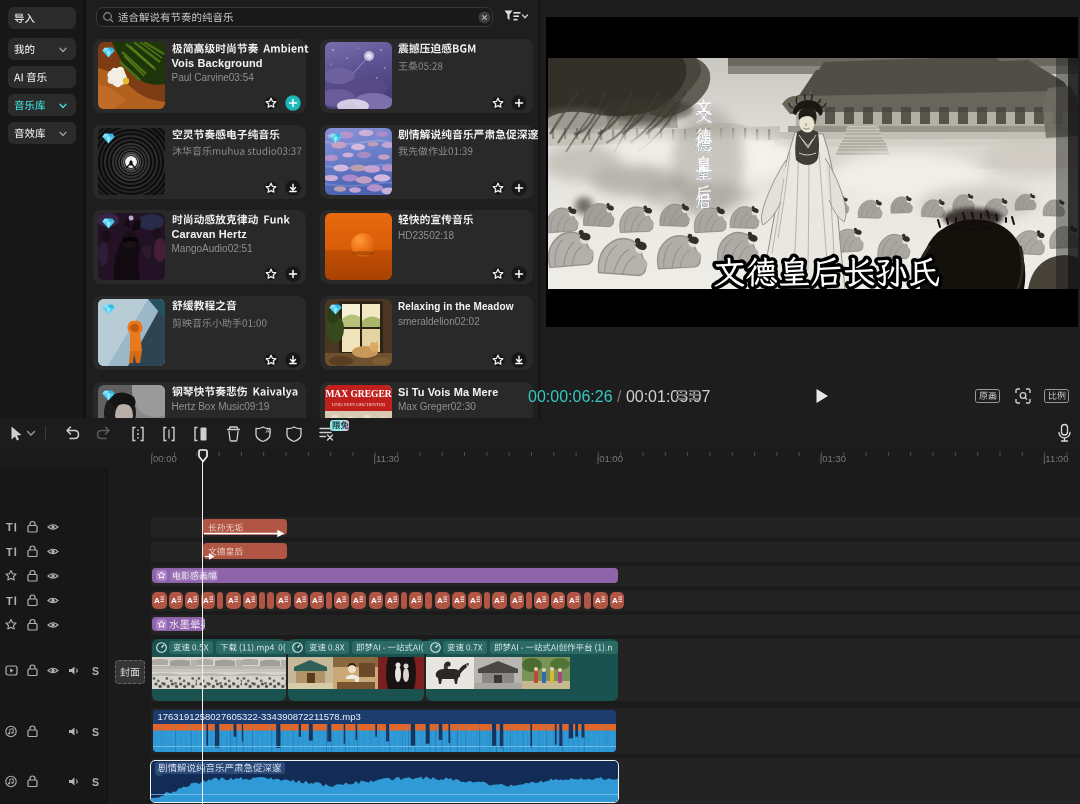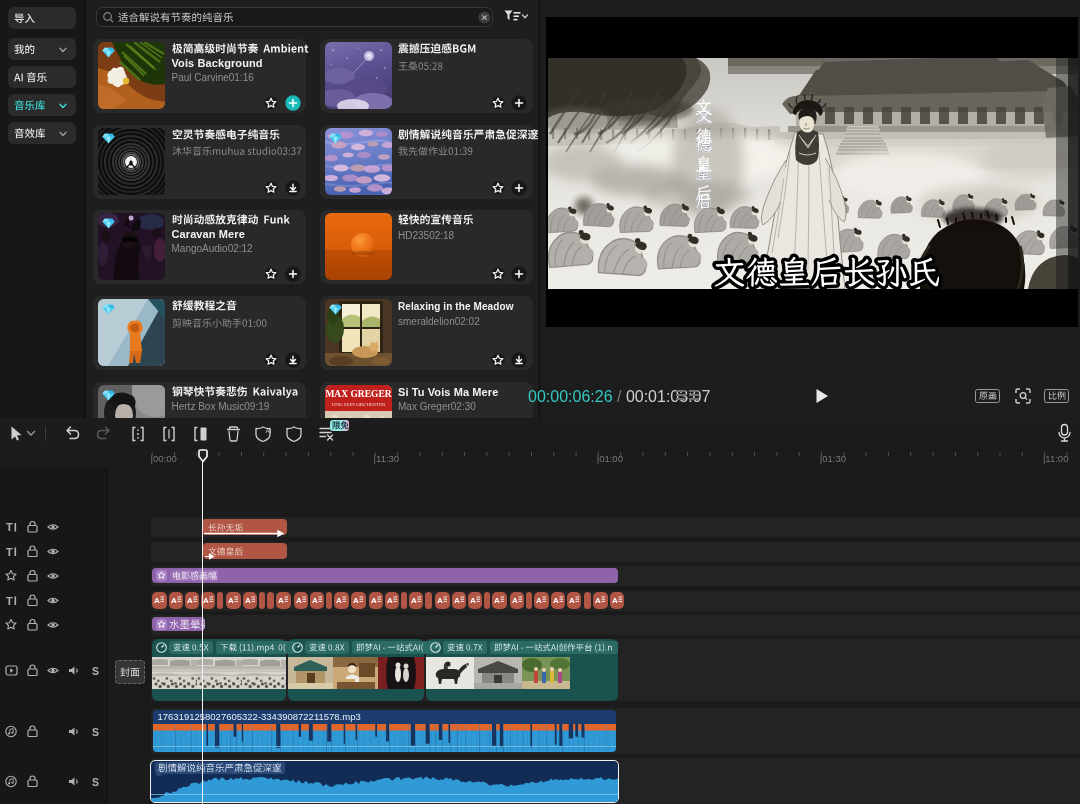--- a/index.html
+++ b/index.html
@@ -129,21 +129,21 @@
       <use href="#gb41" x="8454"></use>
       <use href="#gb6d" x="9095"></use>
       <use href="#gb62" x="10059"></use>
       <use href="#gb69" x="10703"></use>
       <use href="#gb65" x="11007"></use>
       <use href="#gb6e" x="11588"></use>
       <use href="#gb74" x="12229"></use>
     </g>
   </svg>
 <div class="abs" style="left:171.5px;top:57.0px;font-size:11px;font-weight:bold;color:#f2f2f2;letter-spacing:0.1px">Vois Background</div>
-<div class="abs" style="left:171.5px;top:71.5px;font-size:10px;color:#8f8f8f">Paul Carvine01:16</div>
+<div class="abs" style="left:171.5px;top:71.5px;font-size:10px;color:#8f8f8f">Paul Carvine03:54</div>
 <svg class="abs" style="left:264.0px;top:95.5px" width="14" height="14">
     <circle cx="7" cy="7" r="6.5" fill="#141414" opacity="0.85"></circle>
     <polygon points="7.0,2.2 8.4,5.3 11.8,5.7 9.3,7.9 9.9,11.2 7.0,9.6 4.1,11.2 4.7,7.9 2.2,5.7 5.6,5.3" fill="none" stroke="#f0f0f0" stroke-width="1.3" stroke-linejoin="round"></polygon>
   </svg>
 <svg class="abs" style="left:284.5px;top:94.5px" width="16" height="16">
     <circle cx="8" cy="8" r="7.7" fill="#18c2c0" opacity="0.95"></circle>
     <path d="M8 4.5 V11.5 M4.5 8 H11.5" stroke="#fff" stroke-width="1.5" stroke-linecap="round"></path>
   </svg>
 <svg class="abs" style="left:102.0px;top:47.0px" width="13" height="11">
     <polygon points="2.6,0.8 10.4,0.8 12.6,3.8 6.5,10.4 0.4,3.8" fill="#4ecdf2"></polygon>
@@ -395,22 +395,22 @@
       <use href="#gb5f8b" x="6000"></use>
       <use href="#gb52a8" x="7000"></use>
       <use href="#gb20" x="8000"></use>
       <use href="#gb20" x="8227"></use>
       <use href="#gb46" x="8454"></use>
       <use href="#gb75" x="9039"></use>
       <use href="#gb6e" x="9676"></use>
       <use href="#gb6b" x="10317"></use>
     </g>
   </svg>
-<div class="abs" style="left:171.5px;top:228.4px;font-size:11px;font-weight:bold;color:#f2f2f2;letter-spacing:0.1px">Caravan Mere</div>
-<div class="abs" style="left:171.5px;top:242.9px;font-size:10px;color:#8f8f8f">MangoAudio02:12</div>
+<div class="abs" style="left:171.5px;top:228.4px;font-size:11px;font-weight:bold;color:#f2f2f2;letter-spacing:0.1px">Caravan Hertz</div>
+<div class="abs" style="left:171.5px;top:242.9px;font-size:10px;color:#8f8f8f">MangoAudio02:51</div>
 <svg class="abs" style="left:264.0px;top:266.9px" width="14" height="14">
     <circle cx="7" cy="7" r="6.5" fill="#141414" opacity="0.85"></circle>
     <polygon points="7.0,2.2 8.4,5.3 11.8,5.7 9.3,7.9 9.9,11.2 7.0,9.6 4.1,11.2 4.7,7.9 2.2,5.7 5.6,5.3" fill="none" stroke="#f0f0f0" stroke-width="1.3" stroke-linejoin="round"></polygon>
   </svg>
 <svg class="abs" style="left:284.5px;top:265.9px" width="16" height="16">
     <circle cx="8" cy="8" r="7.7" fill="#141414" opacity="0.85"></circle>
     <path d="M8 4.5 V11.5 M4.5 8 H11.5" stroke="#fff" stroke-width="1.5" stroke-linecap="round"></path>
   </svg>
 <svg class="abs" style="left:102.0px;top:218.4px" width="13" height="11">
     <polygon points="2.6,0.8 10.4,0.8 12.6,3.8 6.5,10.4 0.4,3.8" fill="#4ecdf2"></polygon>

